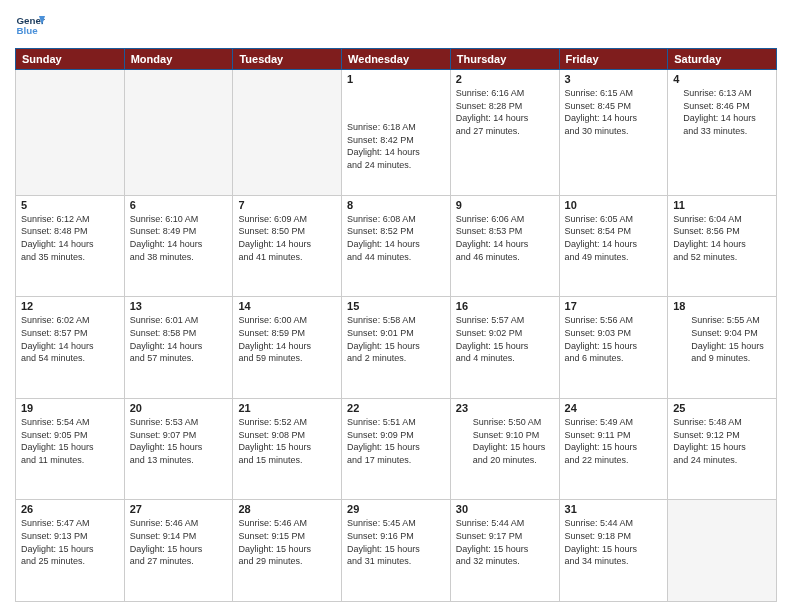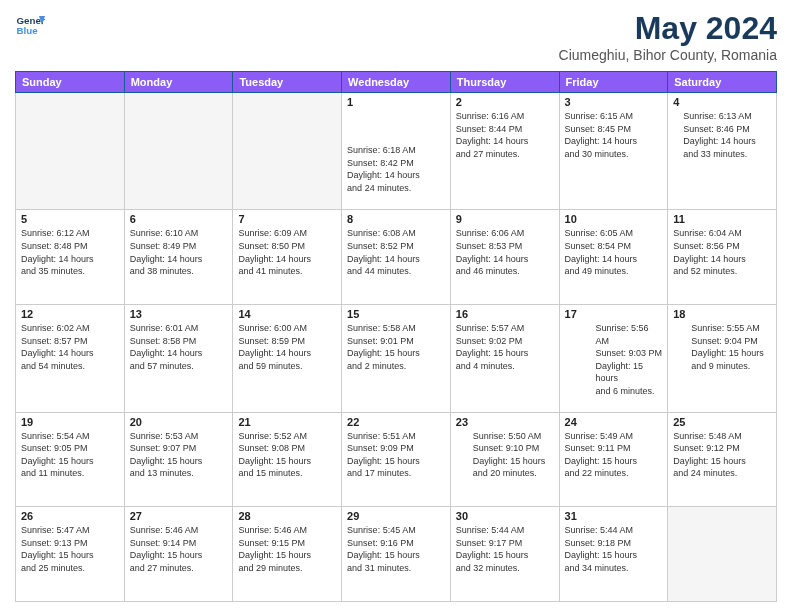--- a/index.html
+++ b/index.html
@@ -45,21 +45,21 @@
       color: #555;
     }
     .calendar {
       flex: 1;
       border: 1px solid #ccc;
       border-collapse: collapse;
       width: 100%;
       table-layout: fixed;
     }
     .calendar th {
-      background: #8b5cf6;
+      background: #7f1d1d;
       color: #fff;
       font-size: 11px;
       font-weight: bold;
       padding: 4px 6px;
       border: 1px solid #1a5a9a;
       text-align: left;
     }
     .calendar td {
       vertical-align: top;
       border: 1px solid #ccc;
@@ -91,24 +91,20 @@
 <body>
 
 <div class="page">
   <div class="header">
     <div class="logo">
       <svg class="logo-icon" viewBox="0 0 40 40">
         <text x="2" y="18" font-size="13" font-weight="bold" fill="#1a3a5c">General</text>
         <text x="2" y="32" font-size="13" font-weight="bold" fill="#4a90d9">Blue</text>
         <polygon points="32,8 40,8 36,20" fill="#4a90d9"></polygon>
       </svg>
-    </div>
-    <div class="title-block">
-      <div class="month-title">May 2024</div>
-      <div class="subtitle">Ciumeghiu, Bihor County, Romania</div>
     </div>
   </div>
 
   <table class="calendar">
     <thead>
       <tr>
         <th>Sunday</th>
         <th>Monday</th>
         <th>Tuesday</th>
         <th>Wednesday</th>
@@ -125,21 +121,21 @@
           <td>
             <div class="day-num">1</div>
             <div class="day-info" style="white-space: pre-line; margin-top: 36px;">Sunrise: 6:18 AM
 Sunset: 8:42 PM
 Daylight: 14 hours
 and 24 minutes.</div>
           </td>
           <td>
             <div class="day-num">2</div>
             <div class="day-info" style="white-space: pre-line;">Sunrise: 6:16 AM
-Sunset: 8:44 PM
+Sunset: 8:28 PM
 Daylight: 14 hours
 and 27 minutes.</div>
           </td>
           <td>
             <div class="day-num">3</div>
             <div class="day-info" style="white-space: pre-line;">Sunrise: 6:15 AM
 Sunset: 8:45 PM
 Daylight: 14 hours
 and 30 minutes.</div>
           </td>
@@ -233,21 +229,21 @@
           </td>
           <td>
             <div class="day-num">16</div>
             <div class="day-info" style="white-space: pre-line;">Sunrise: 5:57 AM
 Sunset: 9:02 PM
 Daylight: 15 hours
 and 4 minutes.</div>
           </td>
           <td>
             <div class="day-num">17</div>
-            <div class="day-info" style="white-space: pre-line; margin-left: 31px;">Sunrise: 5:56 AM
+            <div class="day-info" style="white-space: pre-line;">Sunrise: 5:56 AM
 Sunset: 9:03 PM
 Daylight: 15 hours
 and 6 minutes.</div>
           </td>
           <td>
             <div class="day-num">18</div>
             <div class="day-info" style="white-space: pre-line; margin-left: 18px;">Sunrise: 5:55 AM
 Sunset: 9:04 PM
 Daylight: 15 hours
 and 9 minutes.</div>

